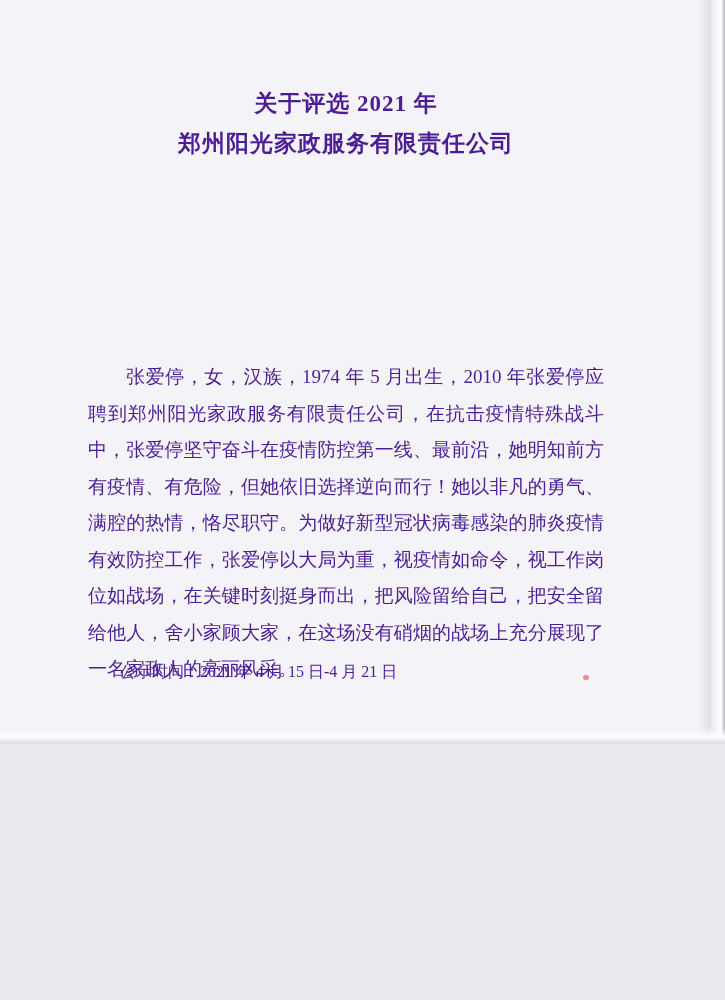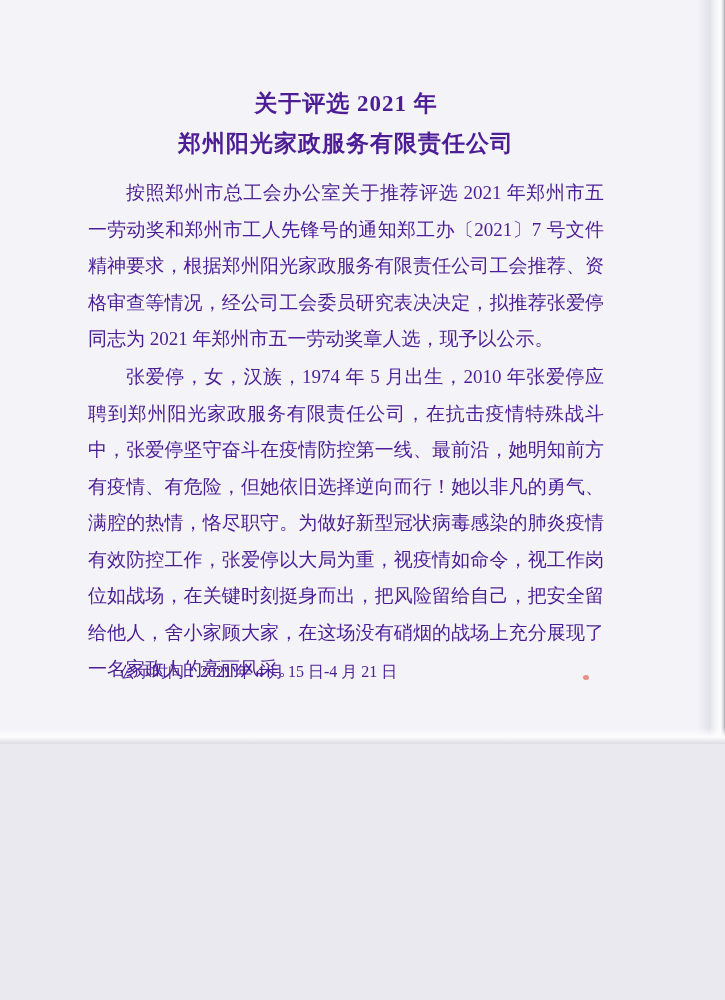--- a/index.html
+++ b/index.html
@@ -62,23 +62,20 @@
 </head>
 <body>
 
 <div class="page">
 
   <div class="title-block">
     <div>关于评选 2021 年</div>
     <div>郑州阳光家政服务有限责任公司</div>
   </div>
 
-  <div class="body-text p1">
-    <p>按照郑州市总工会办公室关于推荐评选 2021 年郑州市五一劳动奖和郑州市工人先锋号的通知郑工办〔2021〕7 号文件精神要求，根据郑州阳光家政服务有限责任公司工会推荐、资格审查等情况，经公司工会委员研究表决决定，拟推荐张爱停同志为 2021 年郑州市五一劳动奖章人选，现予以公示。</p>
-  </div>
 
   <div class="body-text p2">
     <p>张爱停，女，汉族，1974 年 5 月出生，2010 年张爱停应聘到郑州阳光家政服务有限责任公司，在抗击疫情特殊战斗中，张爱停坚守奋斗在疫情防控第一线、最前沿，她明知前方有疫情、有危险，但她依旧选择逆向而行！她以非凡的勇气、满腔的热情，恪尽职守。为做好新型冠状病毒感染的肺炎疫情有效防控工作，张爱停以大局为重，视疫情如命令，视工作岗位如战场，在关键时刻挺身而出，把风险留给自己，把安全留给他人，舍小家顾大家，在这场没有硝烟的战场上充分展现了一名家政人的亮丽风采。</p>
   </div>
 
   <div class="info-block">
     <div>公示时间：2021 年 4 月 15 日-4 月 21 日</div>
   </div>
 
   <div class="sign-line">郑州阳光家政服务有限责任公司工会委员会</div>

